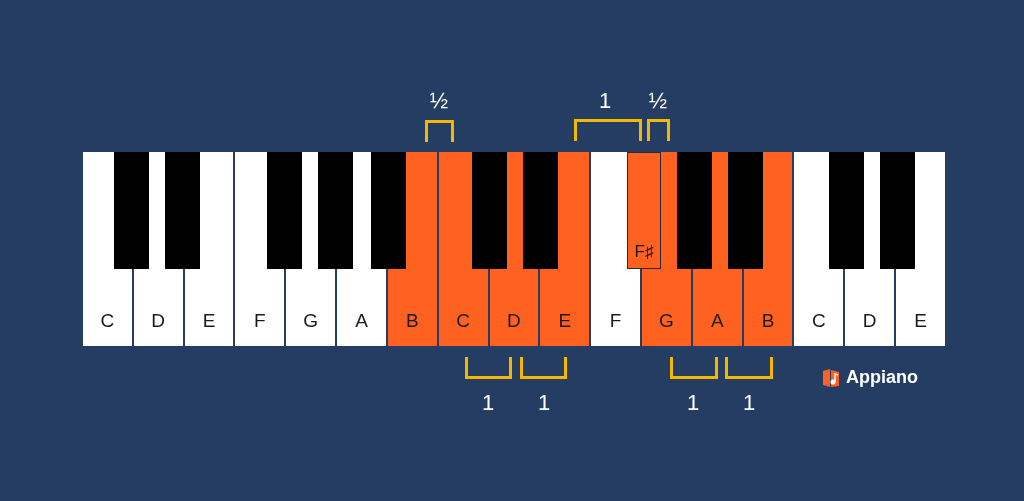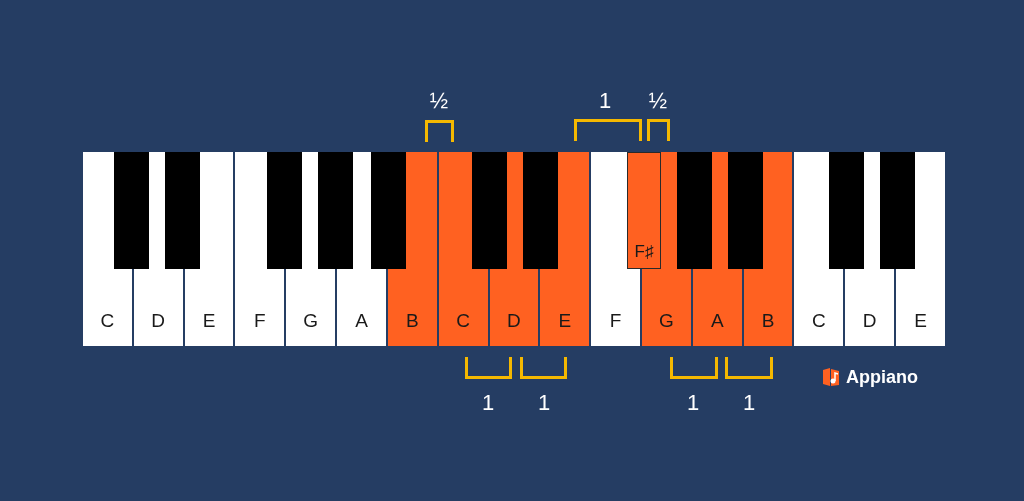--- a/index.html
+++ b/index.html
@@ -8,21 +8,21 @@
   .wk{position:absolute;top:152px;height:194px;background:#fff;box-sizing:border-box;}
   .wk.hl{background:#ff6121;}
   .wk .lbl{position:absolute;left:0;right:0;bottom:14px;text-align:center;font-size:19px;color:#1a1a1a;}
   .bk{position:absolute;top:152px;height:117px;background:#000;}
   .bk.hl{background:#ff6121;border:1px solid #2a2a2a;box-sizing:border-box;}
   .bk .lbl{position:absolute;left:0;right:0;bottom:6px;text-align:center;font-size:17px;color:#1a1a1a;}
   .br{position:absolute;border:3px solid #f5b800;box-sizing:border-box;}
   .br.top{border-bottom:none;}
   .br.bot{border-top:none;}
   .num{position:absolute;color:#fff;font-size:22px;text-align:center;width:40px;}
-  .logo{position:absolute;left:822px;top:367px;display:flex;align-items:flex-start;gap:6px;}
+  .logo{position:absolute;left:822px;top:367px;display:flex;align-items:flex-end;gap:6px;}
   .logo .txt{color:#fff;font-weight:bold;font-size:18px;}
 </style>
 </head>
 <body>
 
 <div class="kb">
   <div id="white-keys">
       <div class="wk" style="left: 83px; width: 48.8px;">
         <span class="lbl">C</span>
       </div>

